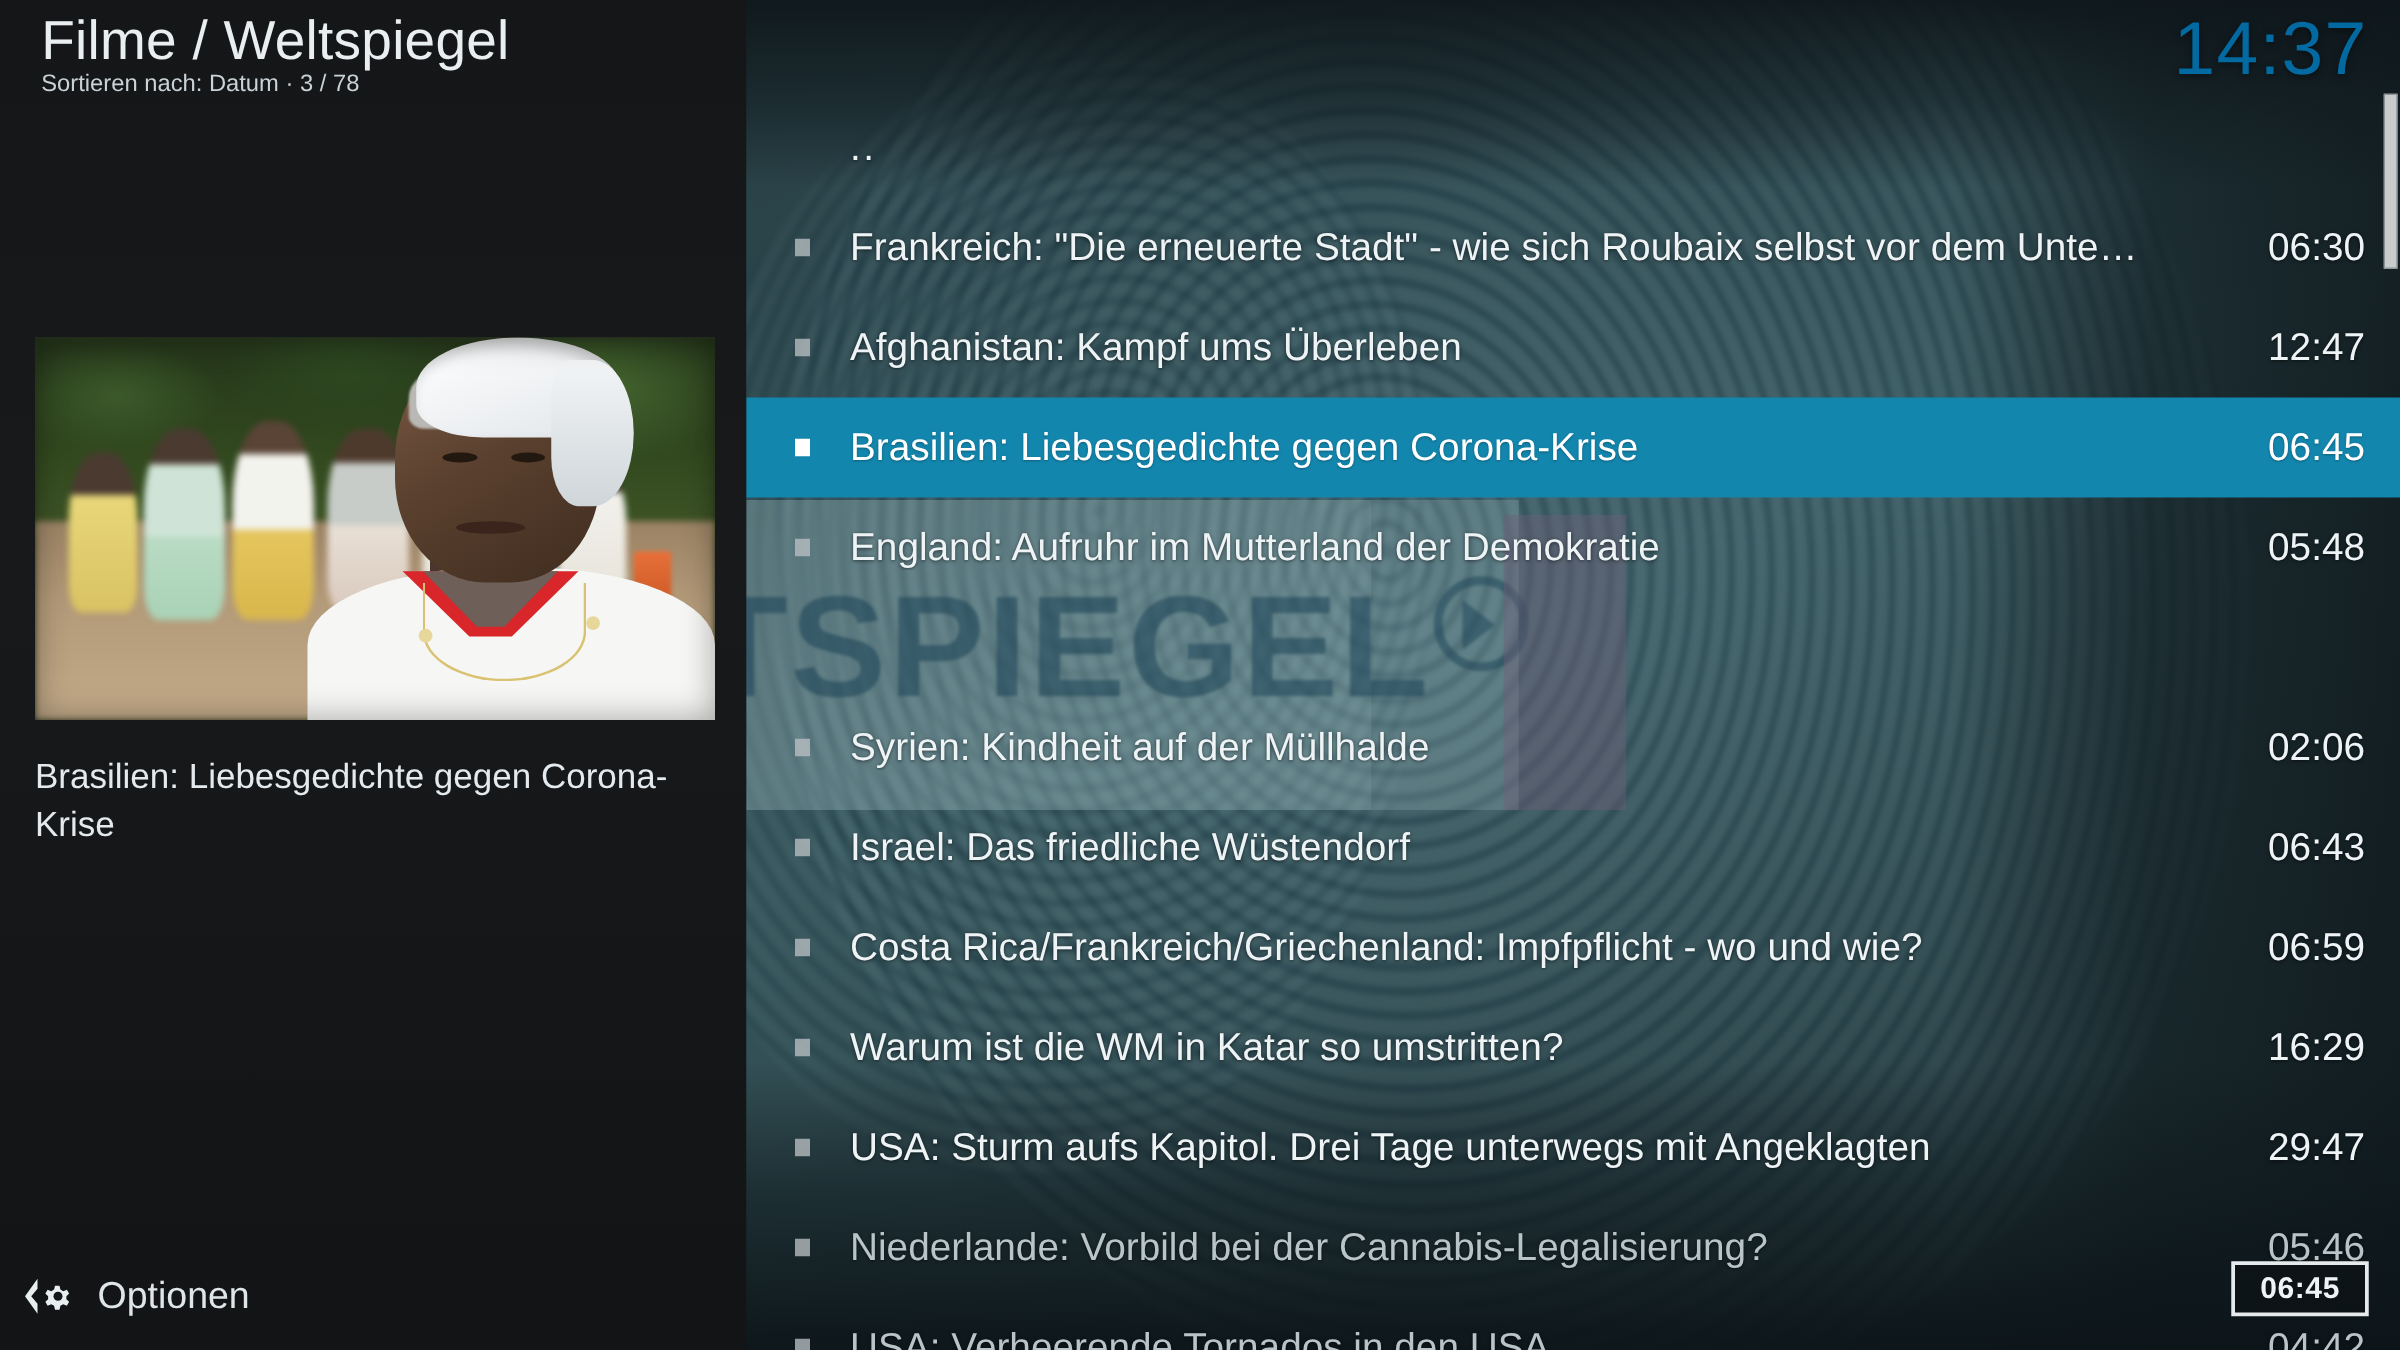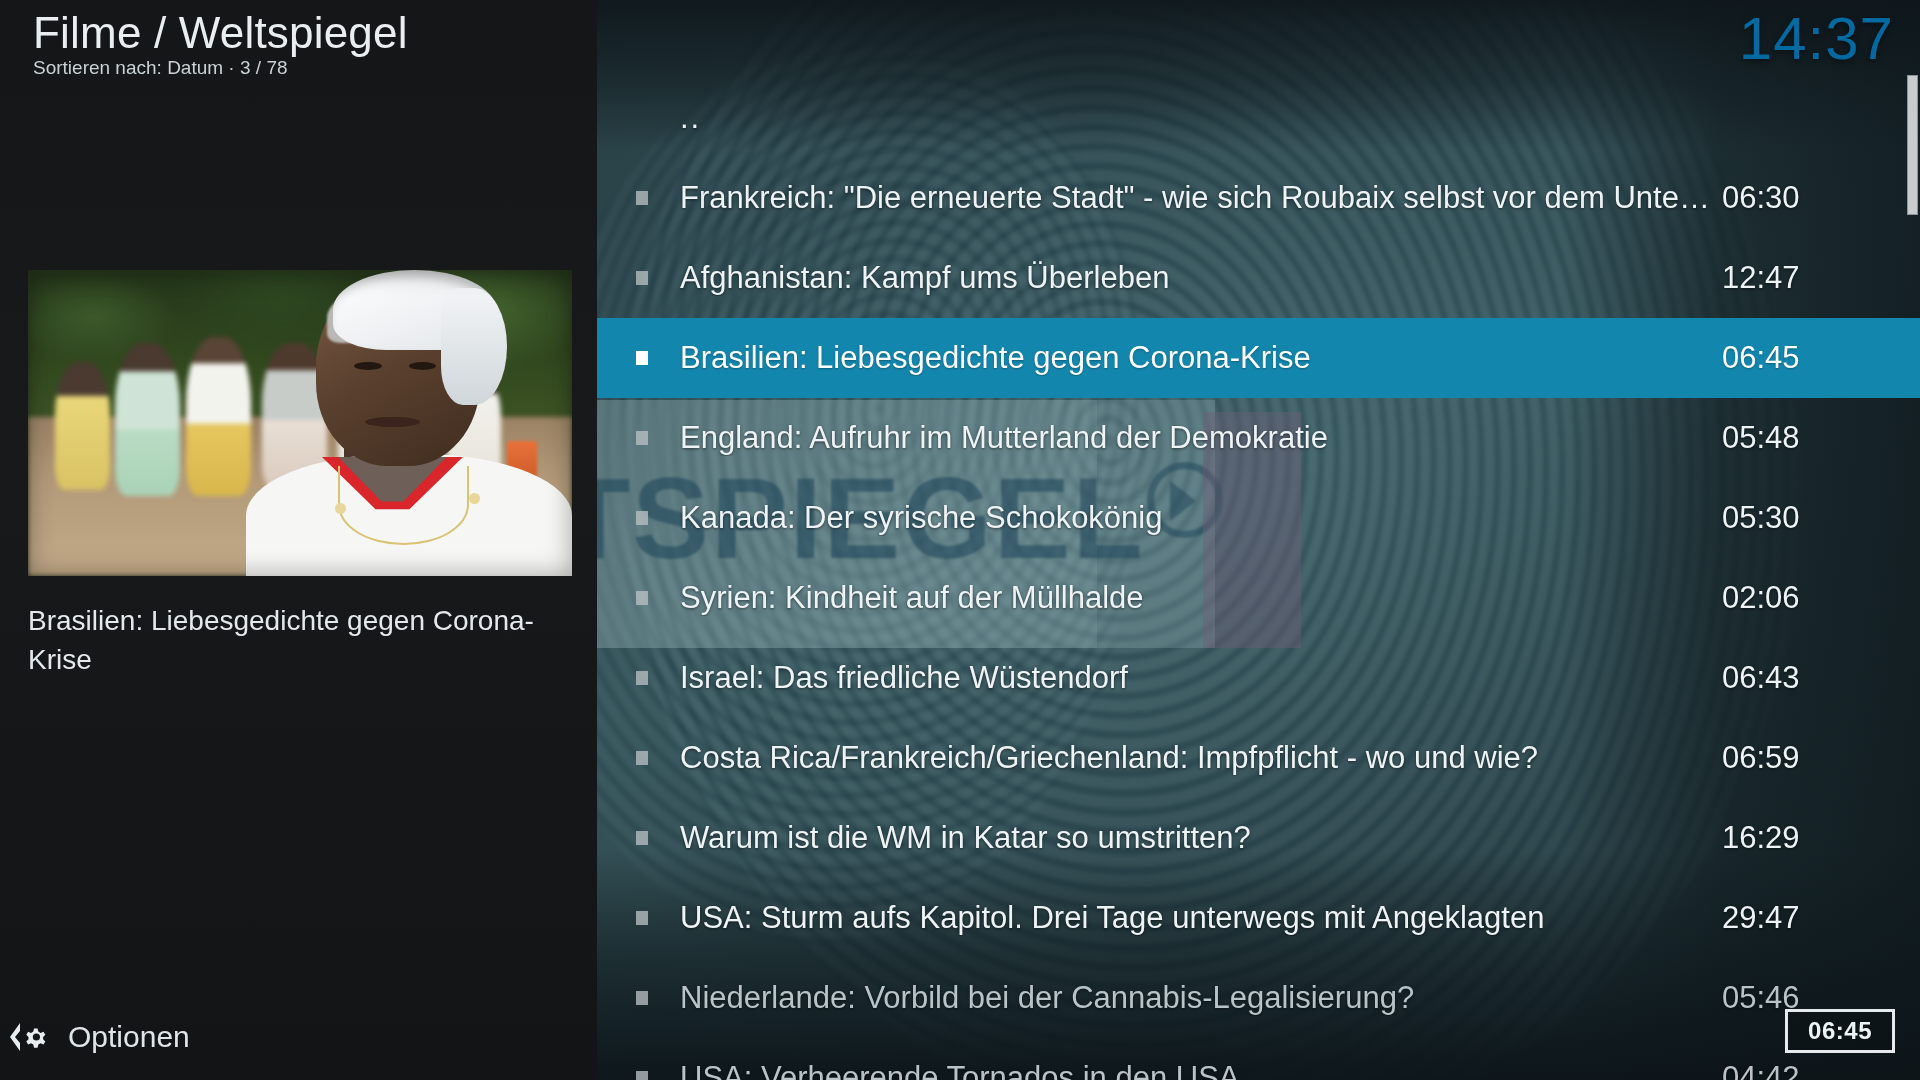--- a/index.html
+++ b/index.html
@@ -169,21 +169,21 @@
   .bead { position:absolute; width:11px; height:11px; border-radius:50%; background:#e8d79a; }
   .bead.b1 { left:56.5%; top:76%; } .bead.b2 { left:81%; top:73%; }
   .thumb-fade { position:absolute; inset:0; box-shadow: inset 0 0 26px rgba(0,0,0,0.35); }
 
   .sb-caption {
     position:absolute; left:28px; top:602px; width:510px;
     font-size:28px; font-weight:300; line-height:1.38; color:#e3e9ec;
   }
   .options {
     position:absolute; left:0; bottom:0; width:597px; height:86px;
-    display:flex; align-items:center; padding-left:4px;
+    display:flex; align-items:center; padding-left:14px;
   }
   .opt-icon { width:44px; height:40px; position:relative; flex:0 0 auto; }
   .opt-label { font-size:30px; font-weight:300; color:#dfe6e9; margin-left:20px; }
 
   
   .list { position:absolute; left:597px; top:0; width:1323px; height:1080px; z-index:10; }
   .row {
     position:absolute; left:0; width:1323px; height:80px;
     display:flex; align-items:center;
   }
@@ -193,21 +193,21 @@
     background:#b8bfc2; opacity:0.78;
   }
   .row.sel .bullet { background:#ffffff; opacity:1; }
   .row-label {
     position:absolute; left:83px; right:200px;
     font-size:31px; font-weight:300; color:#eef3f5;
     white-space:nowrap; overflow:hidden; text-overflow:ellipsis;
     text-shadow:0 1px 3px rgba(0,0,0,0.55);
   }
   .row-time {
-    position:absolute; right:28px; width:170px; text-align:left;
+    position:absolute; right:28px; width:170px; text-align:right;
     font-size:31px; font-weight:300; color:#eef3f5;
     text-shadow:0 1px 3px rgba(0,0,0,0.55);
   }
   .row.sel .row-label, .row.sel .row-time { color:#ffffff; text-shadow:0 1px 2px rgba(0,0,0,0.3); }
   .row.parent .row-label { left:83px; font-size:31px; letter-spacing:2px; }
   .row.dim .row-label, .row.dim .row-time { color:#b9c4c8; }
 
   
   .clock {
     position:absolute; right:26px; top:4px;
@@ -263,25 +263,20 @@
       </div>
       <div class="row sel" style="top: 318px;">
         <span class="bullet" style="top: 33px;"></span>
         <span class="row-label">Brasilien: Liebesgedichte gegen Corona-Krise</span>
         <span class="row-time">06:45</span>
       </div>
       <div class="row" style="top: 398px;">
         <span class="bullet" style="top: 33px;"></span>
         <span class="row-label">England: Aufruhr im Mutterland der Demokratie</span>
         <span class="row-time">05:48</span>
-      </div>
-      <div class="row" style="top: 478px;">
-        <span class="bullet" style="top: 33px;"></span>
-        <span class="row-label">Kanada: Der syrische Schokokönig</span>
-        <span class="row-time">05:30</span>
       </div>
       <div class="row" style="top: 558px;">
         <span class="bullet" style="top: 33px;"></span>
         <span class="row-label">Syrien: Kindheit auf der Müllhalde</span>
         <span class="row-time">02:06</span>
       </div>
       <div class="row" style="top: 638px;">
         <span class="bullet" style="top: 33px;"></span>
         <span class="row-label">Israel: Das friedliche Wüstendorf</span>
         <span class="row-time">06:43</span>

